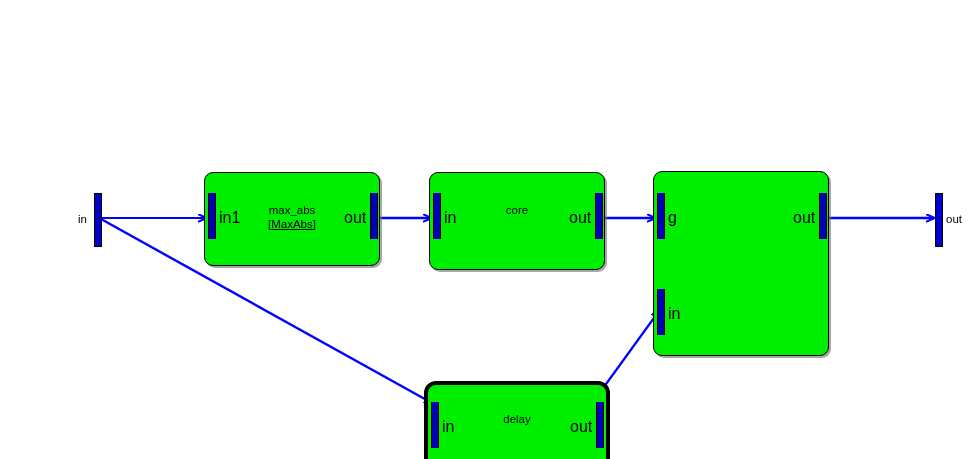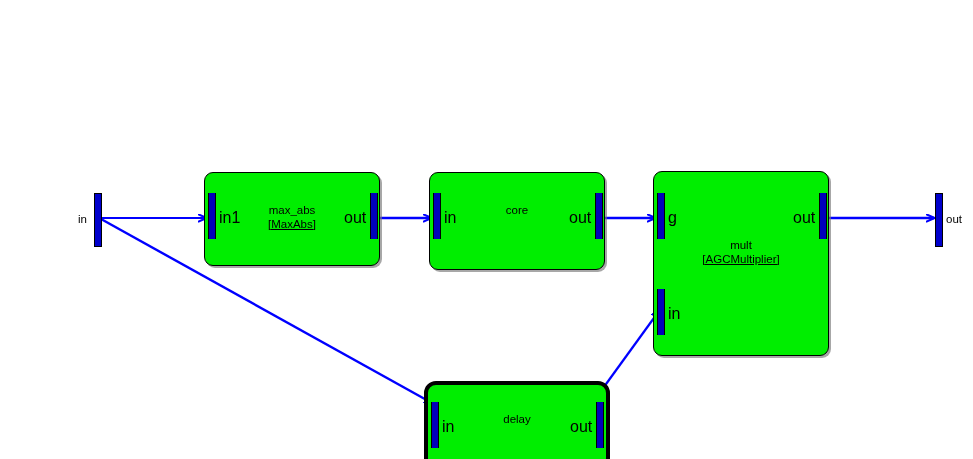--- a/index.html
+++ b/index.html
@@ -139,24 +139,20 @@
     <div class="block-label" style="top:30px;">
       <span>core</span>
     </div>
     <div class="port" style="left:3px; top:20px; height:46px;"></div>
     <span class="port-label" style="left:14px; top:39px;">in</span>
     <div class="port" style="left:165px; top:20px; height:46px;"></div>
     <span class="port-label" style="left:139px; top:39px;">out</span>
   </div>
 
   <div class="block" style="left:653px; top:171px; width:176px; height:185px;">
-    <div class="block-label" style="top:66px;">
-      <span>mult</span>
-      <span class="l2">[AGCMultiplier]</span>
-    </div>
     <div class="port" style="left:3px; top:21px; height:46px;"></div>
     <span class="port-label" style="left:14px; top:40px;">g</span>
     <div class="port" style="left:3px; top:117px; height:46px;"></div>
     <span class="port-label" style="left:14px; top:136px;">in</span>
     <div class="port" style="left:165px; top:21px; height:46px;"></div>
     <span class="port-label" style="left:139px; top:40px;">out</span>
   </div>
 
   <div class="block selected" style="left:424px; top:353px; width:186px; height:98px;">
     <div class="block-label" style="top:27px;">

